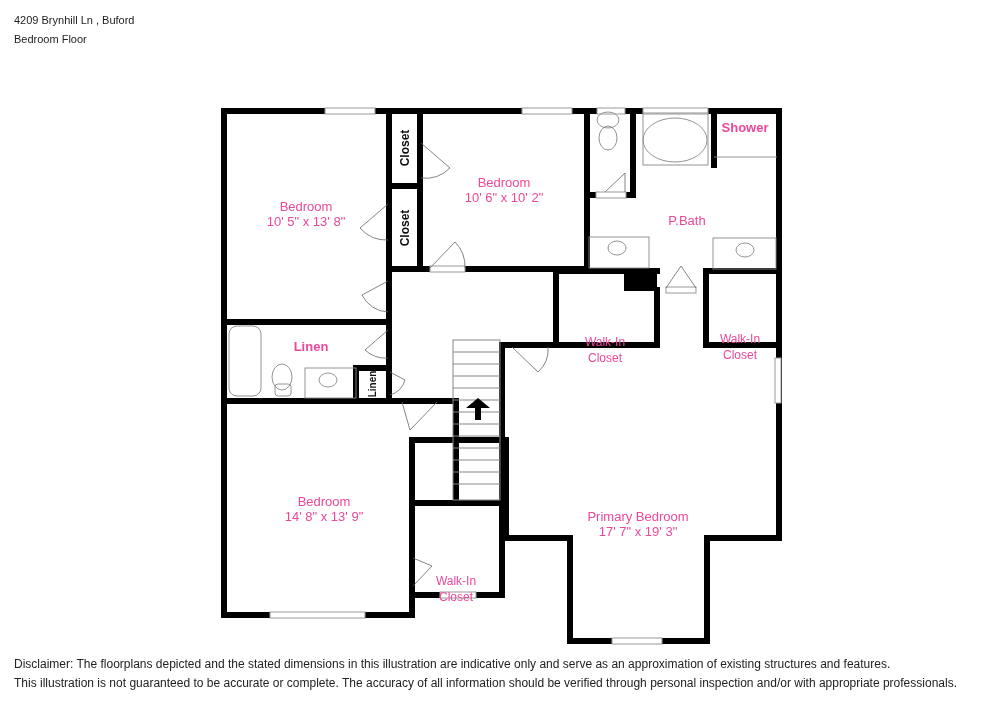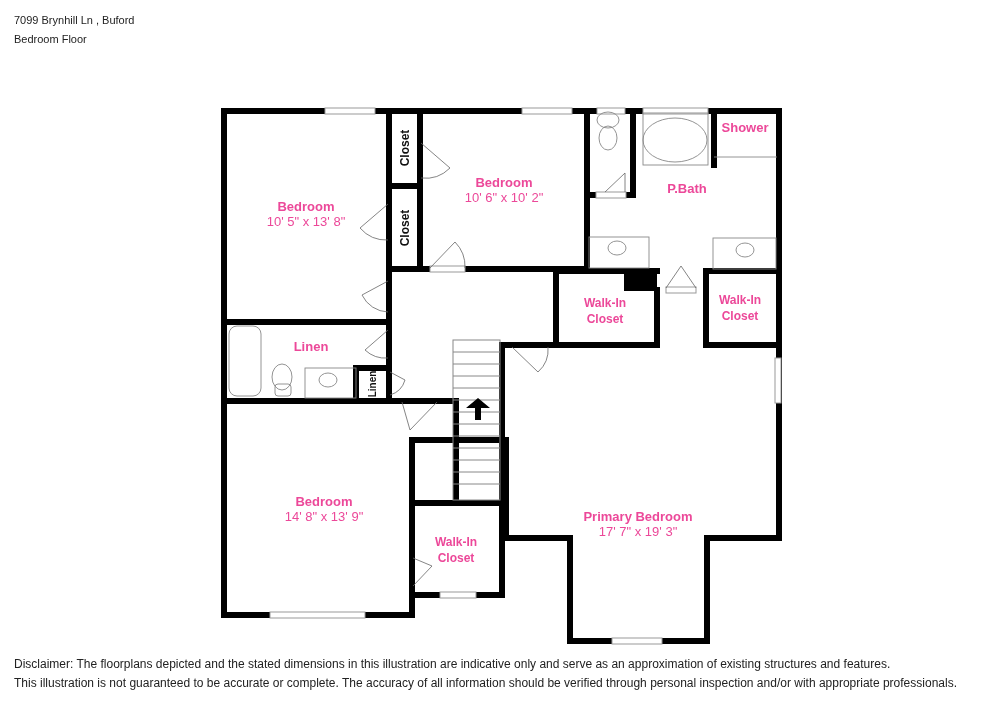--- a/index.html
+++ b/index.html
@@ -2,33 +2,33 @@
 <html><head>
 <meta charset="utf-8">
 <style>
   html, body { margin: 0; padding: 0; background: #ffffff; }
   body { width: 1000px; height: 707px; position: relative; overflow: hidden; font-family: "Liberation Sans", sans-serif; color: #222; }
   .hdr { position: absolute; left: 14px; font-size: 11px; color: #222; }
   #addr { top: 14px; }
   #floor { top: 33px; }
   svg.plan { position: absolute; left: 0; top: 0; }
   .lbl { position: absolute; text-align: center; font-size: 13px; line-height: 15px; color: #ec4899; transform: translate(-50%, -50%); white-space: nowrap; }
-  .lbl .nm { font-weight: bold; display: block; }
+  .lbl .nm { font-weight: normal; display: block; }
   .lbl .dm { display: block; font-size: 13px; }
-  .lbl.sm { font-size: 12px; line-height: 16px; }
+  .lbl.sm { font-size: 12px; line-height: 16px; margin-top: 39px; }
   .vert { position: absolute; font-weight: bold; font-size: 12px; transform: translate(-50%, -50%) rotate(-90deg); white-space: nowrap; color: #111; }
   .vert.small { font-size: 10px; }
   .disc { position: absolute; left: 14px; font-size: 12px; color: #222; white-space: nowrap; }
   #disc1 { top: 657px; }
   #disc2 { top: 676px; }
 </style>
 </head>
 <body>
 
-<div id="addr" class="hdr">7099 Brynhill Ln , Buford</div>
+<div id="addr" class="hdr">4209 Brynhill Ln , Buford</div>
 <div id="floor" class="hdr">Bedroom Floor</div>
 
 <svg class="plan" width="1000" height="707" viewBox="0 0 1000 707">
   <g fill="none" stroke="#000" stroke-width="6" stroke-linecap="square">
 
     <path d="M224 111 H779 V538 H707 V641 H570 V538 H506 V440 H412 V615 H224 Z"></path>
 
     <line x1="389" y1="111" x2="389" y2="398"></line>
 
     <line x1="420" y1="111" x2="420" y2="269"></line>
@@ -137,21 +137,21 @@
   <span class="nm">Bedroom</span>
   <span class="dm">10' 5" x 13' 8"</span>
 </div>
 <div class="lbl" style="left:504px; top:190px;">
   <span class="nm">Bedroom</span>
   <span class="dm">10' 6" x 10' 2"</span>
 </div>
 <div class="vert" style="left:405px; top:148px;">Closet</div>
 <div class="vert" style="left:405px; top:228px;">Closet</div>
 <div class="lbl" style="left:745px; top:127px; font-weight:bold;">Shower</div>
-<div class="lbl" style="left:687px; top:188px; font-weight:bold;">P.Bath</div>
+<div class="lbl" style="left:687px; top:220px; font-weight:normal;">P.Bath</div>
 <div class="lbl sm" style="left:605px; top:311px;">
   <span class="nm">Walk-In</span>
   <span class="nm">Closet</span>
 </div>
 <div class="lbl sm" style="left:740px; top:308px;">
   <span class="nm">Walk-In</span>
   <span class="nm">Closet</span>
 </div>
 <div class="lbl" style="left:311px; top:346px; font-weight:bold;">Linen</div>
 <div class="vert small" style="left:372px; top:384px;">Linen</div>

